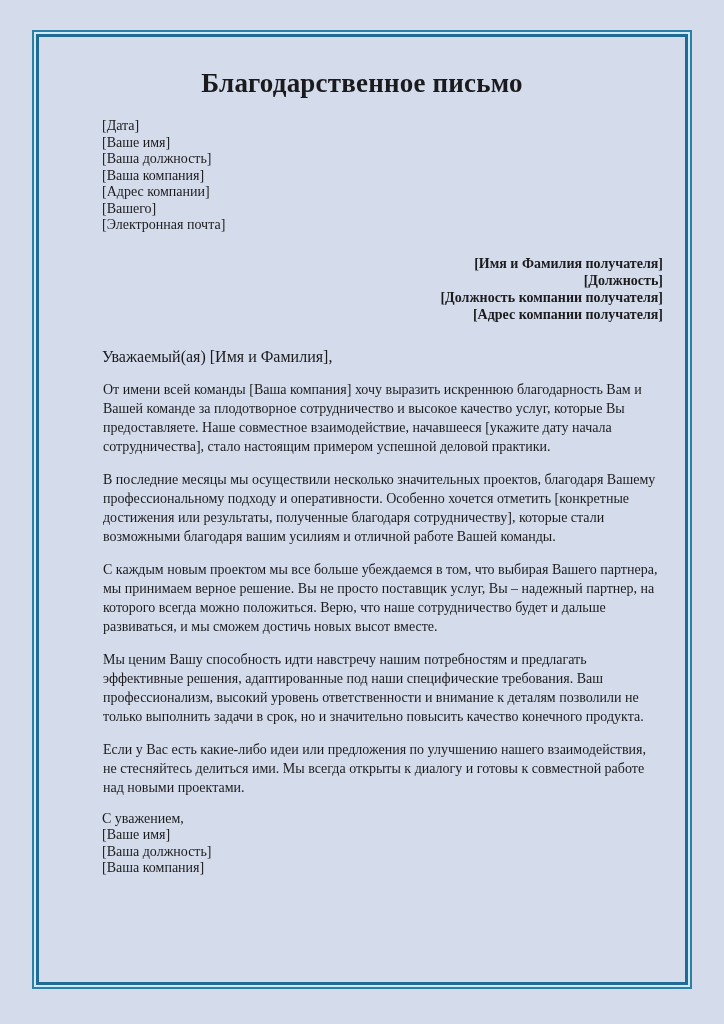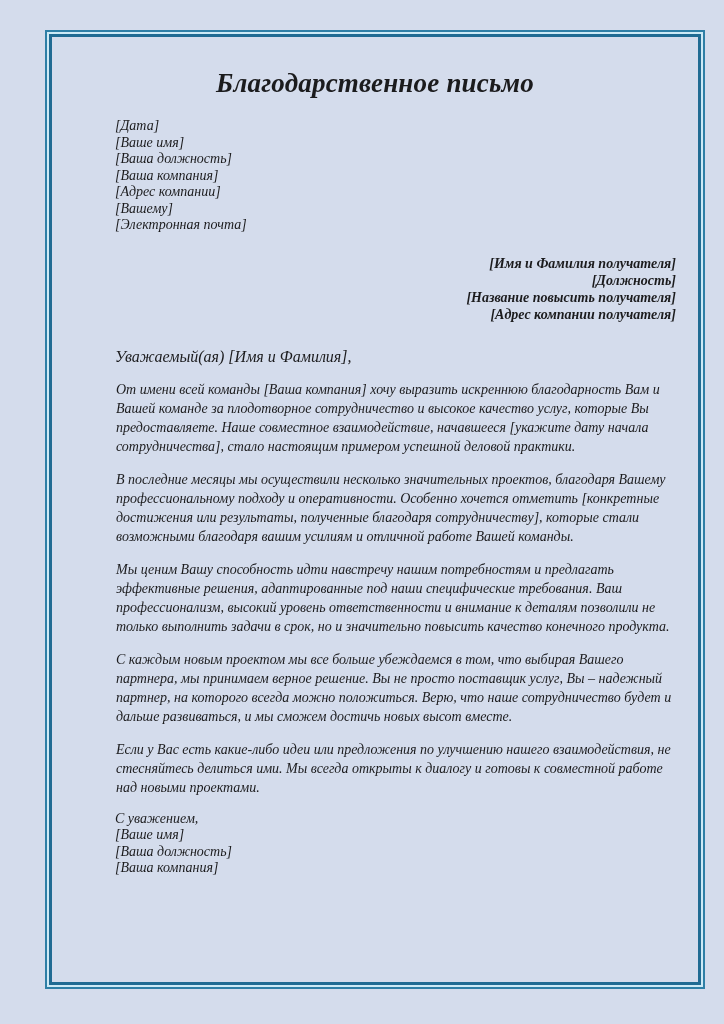--- a/index.html
+++ b/index.html
@@ -10,28 +10,27 @@
     width: 724px;
     height: 1024px;
     background: #d4dcec;
     font-family: "Liberation Serif", "DejaVu Serif", serif;
     color: #1b1b1d;
     position: relative;
     overflow: hidden;
   }
   .frame-outer {
     position: absolute;
-    left: 45px;
+    left: 32px;
     top: 30px;
     width: 660px;
     height: 959px;
     border: 2px solid #2e7fa6;
     background: #cdeaf6;
     box-sizing: border-box;
-    font-style: italic;
   }
   .frame-inner {
     position: absolute;
     left: 2px;
     top: 2px;
     right: 2px;
     bottom: 2px;
     border: 3px solid #206b93;
     background: #d4dcec;
     box-sizing: border-box;
@@ -95,38 +94,38 @@
     <div class="content">
 
       <h1 class="title">Благодарственное письмо</h1>
 
       <div class="block sender-block">
           <div class="line">[Дата]</div>
           <div class="line">[Ваше имя]</div>
           <div class="line">[Ваша должность]</div>
           <div class="line">[Ваша компания]</div>
           <div class="line">[Адрес компании]</div>
-          <div class="line">[Вашему]</div>
+          <div class="line">[Вашего]</div>
           <div class="line">[Электронная почта]</div>
         </div>
 
       <div class="block recipient-block">
           <div class="line">[Имя и Фамилия получателя]</div>
           <div class="line">[Должность]</div>
-          <div class="line">[Название повысить получателя]</div>
+          <div class="line">[Должность компании получателя]</div>
           <div class="line">[Адрес компании получателя]</div>
         </div>
 
       <p class="salutation">Уважаемый(ая) [Имя и Фамилия],</p>
 
       <div class="paragraphs">
           <div class="para">От имени всей команды [Ваша компания] хочу выразить искреннюю благодарность Вам и Вашей команде за плодотворное сотрудничество и высокое качество услуг, которые Вы предоставляете. Наше совместное взаимодействие, начавшееся [укажите дату начала сотрудничества], стало настоящим примером успешной деловой практики.</div>
           <div class="para">В последние месяцы мы осуществили несколько значительных проектов, благодаря Вашему профессиональному подходу и оперативности. Особенно хочется отметить [конкретные достижения или результаты, полученные благодаря сотрудничеству], которые стали возможными благодаря вашим усилиям и отличной работе Вашей команды.</div>
+          <div class="para">С каждым новым проектом мы все больше убеждаемся в том, что выбирая Вашего партнера, мы принимаем верное решение. Вы не просто поставщик услуг, Вы – надежный партнер, на которого всегда можно положиться. Верю, что наше сотрудничество будет и дальше развиваться, и мы сможем достичь новых высот вместе.</div>
           <div class="para">Мы ценим Вашу способность идти навстречу нашим потребностям и предлагать эффективные решения, адаптированные под наши специфические требования. Ваш профессионализм, высокий уровень ответственности и внимание к деталям позволили не только выполнить задачи в срок, но и значительно повысить качество конечного продукта.</div>
-          <div class="para">С каждым новым проектом мы все больше убеждаемся в том, что выбирая Вашего партнера, мы принимаем верное решение. Вы не просто поставщик услуг, Вы – надежный партнер, на которого всегда можно положиться. Верю, что наше сотрудничество будет и дальше развиваться, и мы сможем достичь новых высот вместе.</div>
           <div class="para">Если у Вас есть какие-либо идеи или предложения по улучшению нашего взаимодействия, не стесняйтесь делиться ими. Мы всегда открыты к диалогу и готовы к совместной работе над новыми проектами.</div>
         </div>
 
       <div class="block closing-block">
           <div class="line">С уважением,</div>
           <div class="line">[Ваше имя]</div>
           <div class="line">[Ваша должность]</div>
           <div class="line">[Ваша компания]</div>
         </div>
 

